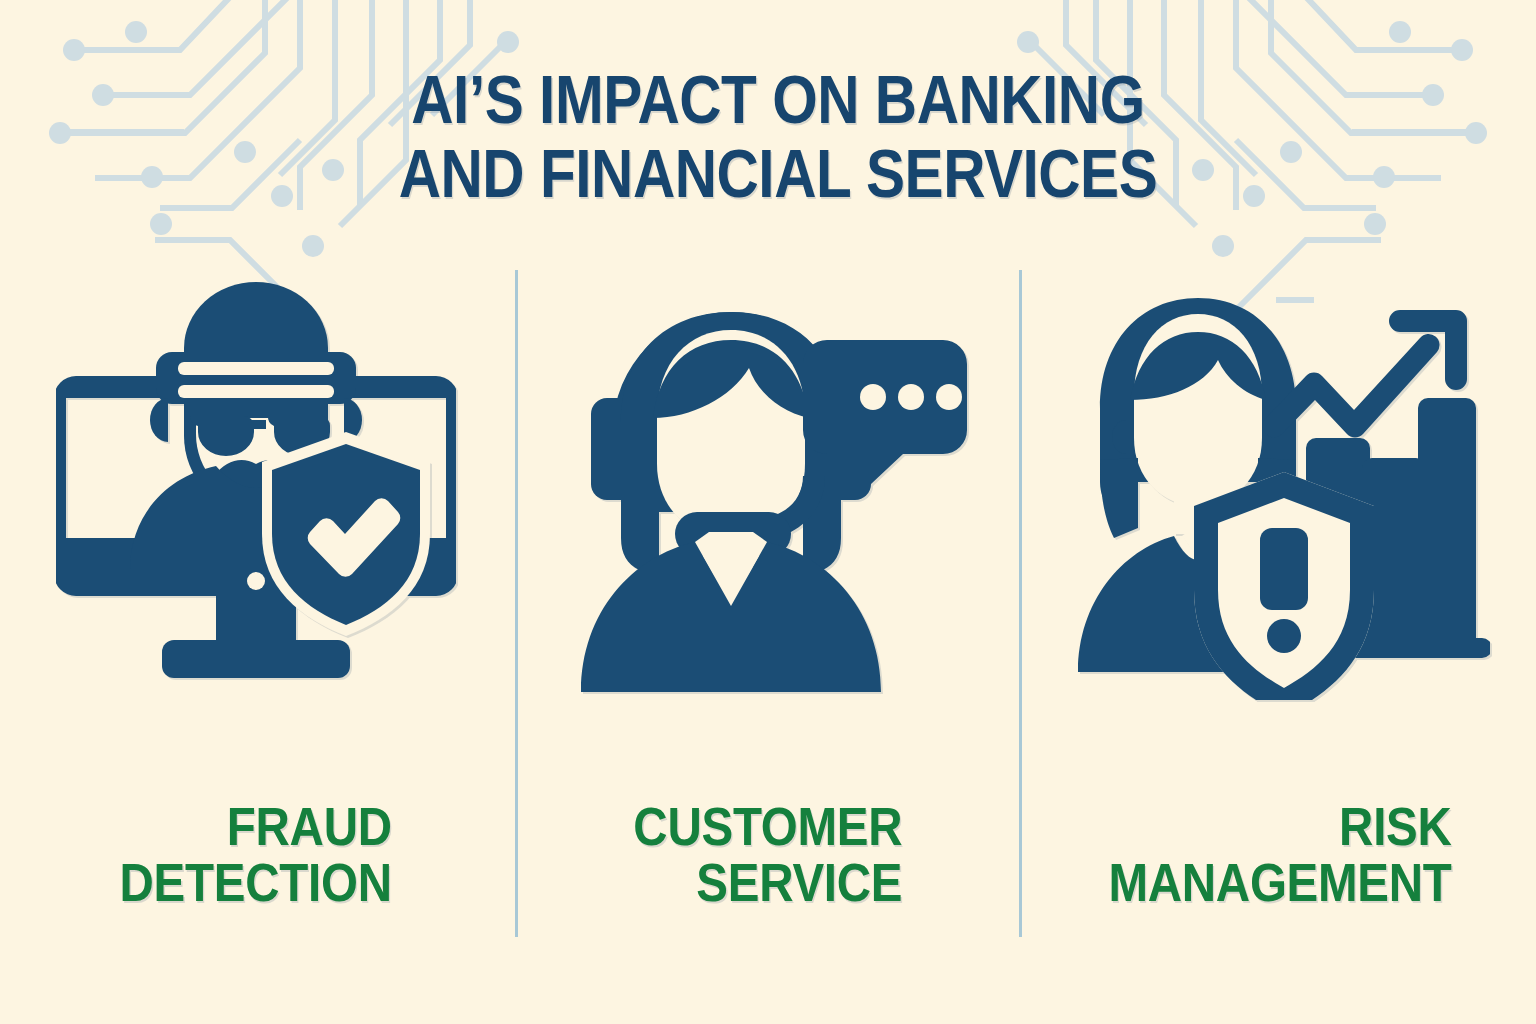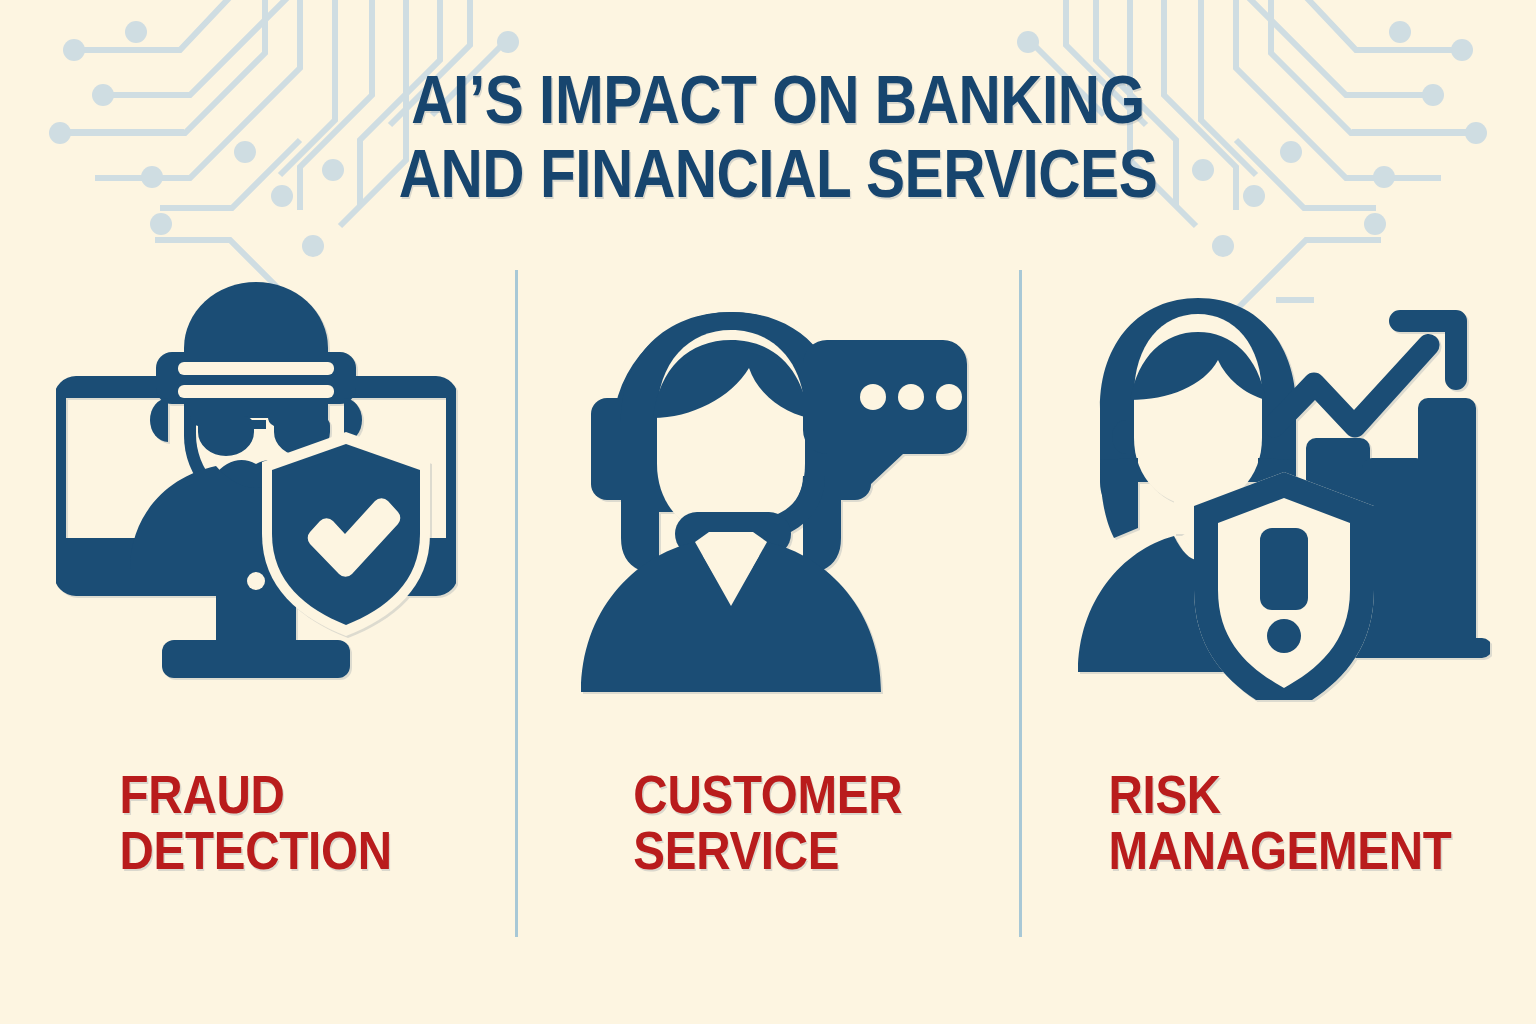--- a/index.html
+++ b/index.html
@@ -89,23 +89,23 @@
     width: 420px;
     height: 440px;
     display: flex;
     align-items: center;
     justify-content: center;
     filter: drop-shadow(2px 2px 0 rgba(140,150,160,0.28));
   }
   .icon-wrap svg { display: block; }
 
   .card-label {
-    margin-top: 56px;
-    text-align: left;
-    color: #b91c1c;
+    margin-top: 88px;
+    text-align: right;
+    color: #15803d;
     font-family: "Liberation Sans", sans-serif;
     font-weight: bold;
     font-size: 54px;
     line-height: 56px;
     letter-spacing: -0.3px;
     text-shadow: 1.5px 1.5px 0 rgba(140,150,160,0.30);
   }
   .card-label .lbl-line {
     display: block;
     transform: scaleX(0.88);

